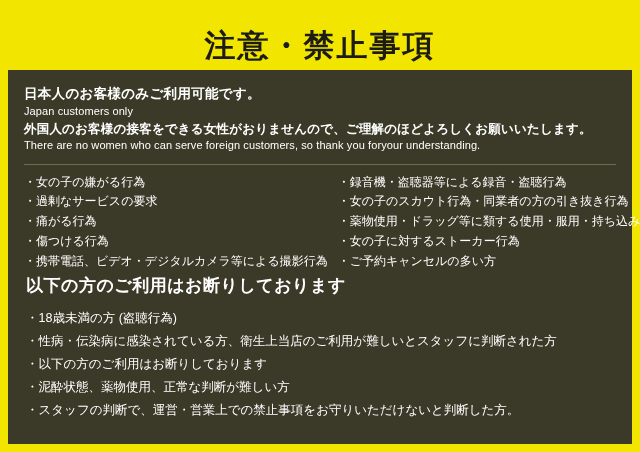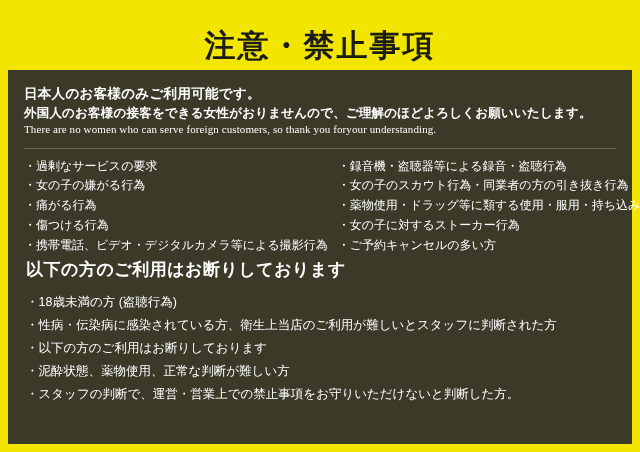--- a/index.html
+++ b/index.html
@@ -41,21 +41,20 @@
     left: 8px;
     right: 8px;
     bottom: 8px;
     background: #3b3a28;
     box-sizing: border-box;
     padding: 14px 16px 10px 16px;
     color: #ffffff;
   }
   .notice-block {
     margin-bottom: 8px;
-    font-family: Liberation Serif, serif;
   }
   .notice-line {
     color: #ffffff;
     line-height: 1.45;
   }
   .jp-strong {
     font-size: 13.5px;
     font-weight: bold;
     letter-spacing: 0.3px;
   }
@@ -116,31 +115,32 @@
 <div class="page">
 
   <div class="header">
     <div class="header-title">注意・禁止事項</div>
   </div>
 
   <div class="body-panel">
 
     <div class="notice-block">
       <div class="notice-line jp-strong">日本人のお客様のみご利用可能です。</div>
+      <div class="notice-line en-small">Japan customers only</div>
       <div class="notice-line jp-normal">外国人のお客様の接客をできる女性がおりませんので、ご理解のほどよろしくお願いいたします。</div>
       <div class="notice-line en-small">There are no women who can serve foreign customers, so thank you foryour understanding.</div>
     </div>
 
     <hr class="divider">
 
     <div class="two-col">
       <div class="col">
         <ul>
+          <li>・女の子の嫌がる行為</li>
           <li>・過剰なサービスの要求</li>
-          <li>・女の子の嫌がる行為</li>
           <li>・痛がる行為</li>
           <li>・傷つける行為</li>
           <li>・携帯電話、ビデオ・デジタルカメラ等による撮影行為</li>
         </ul>
       </div>
       <div class="col">
         <ul>
           <li>・録音機・盗聴器等による録音・盗聴行為</li>
           <li>・女の子のスカウト行為・同業者の方の引き抜き行為</li>
           <li>・薬物使用・ドラッグ等に類する使用・服用・持ち込み</li>

